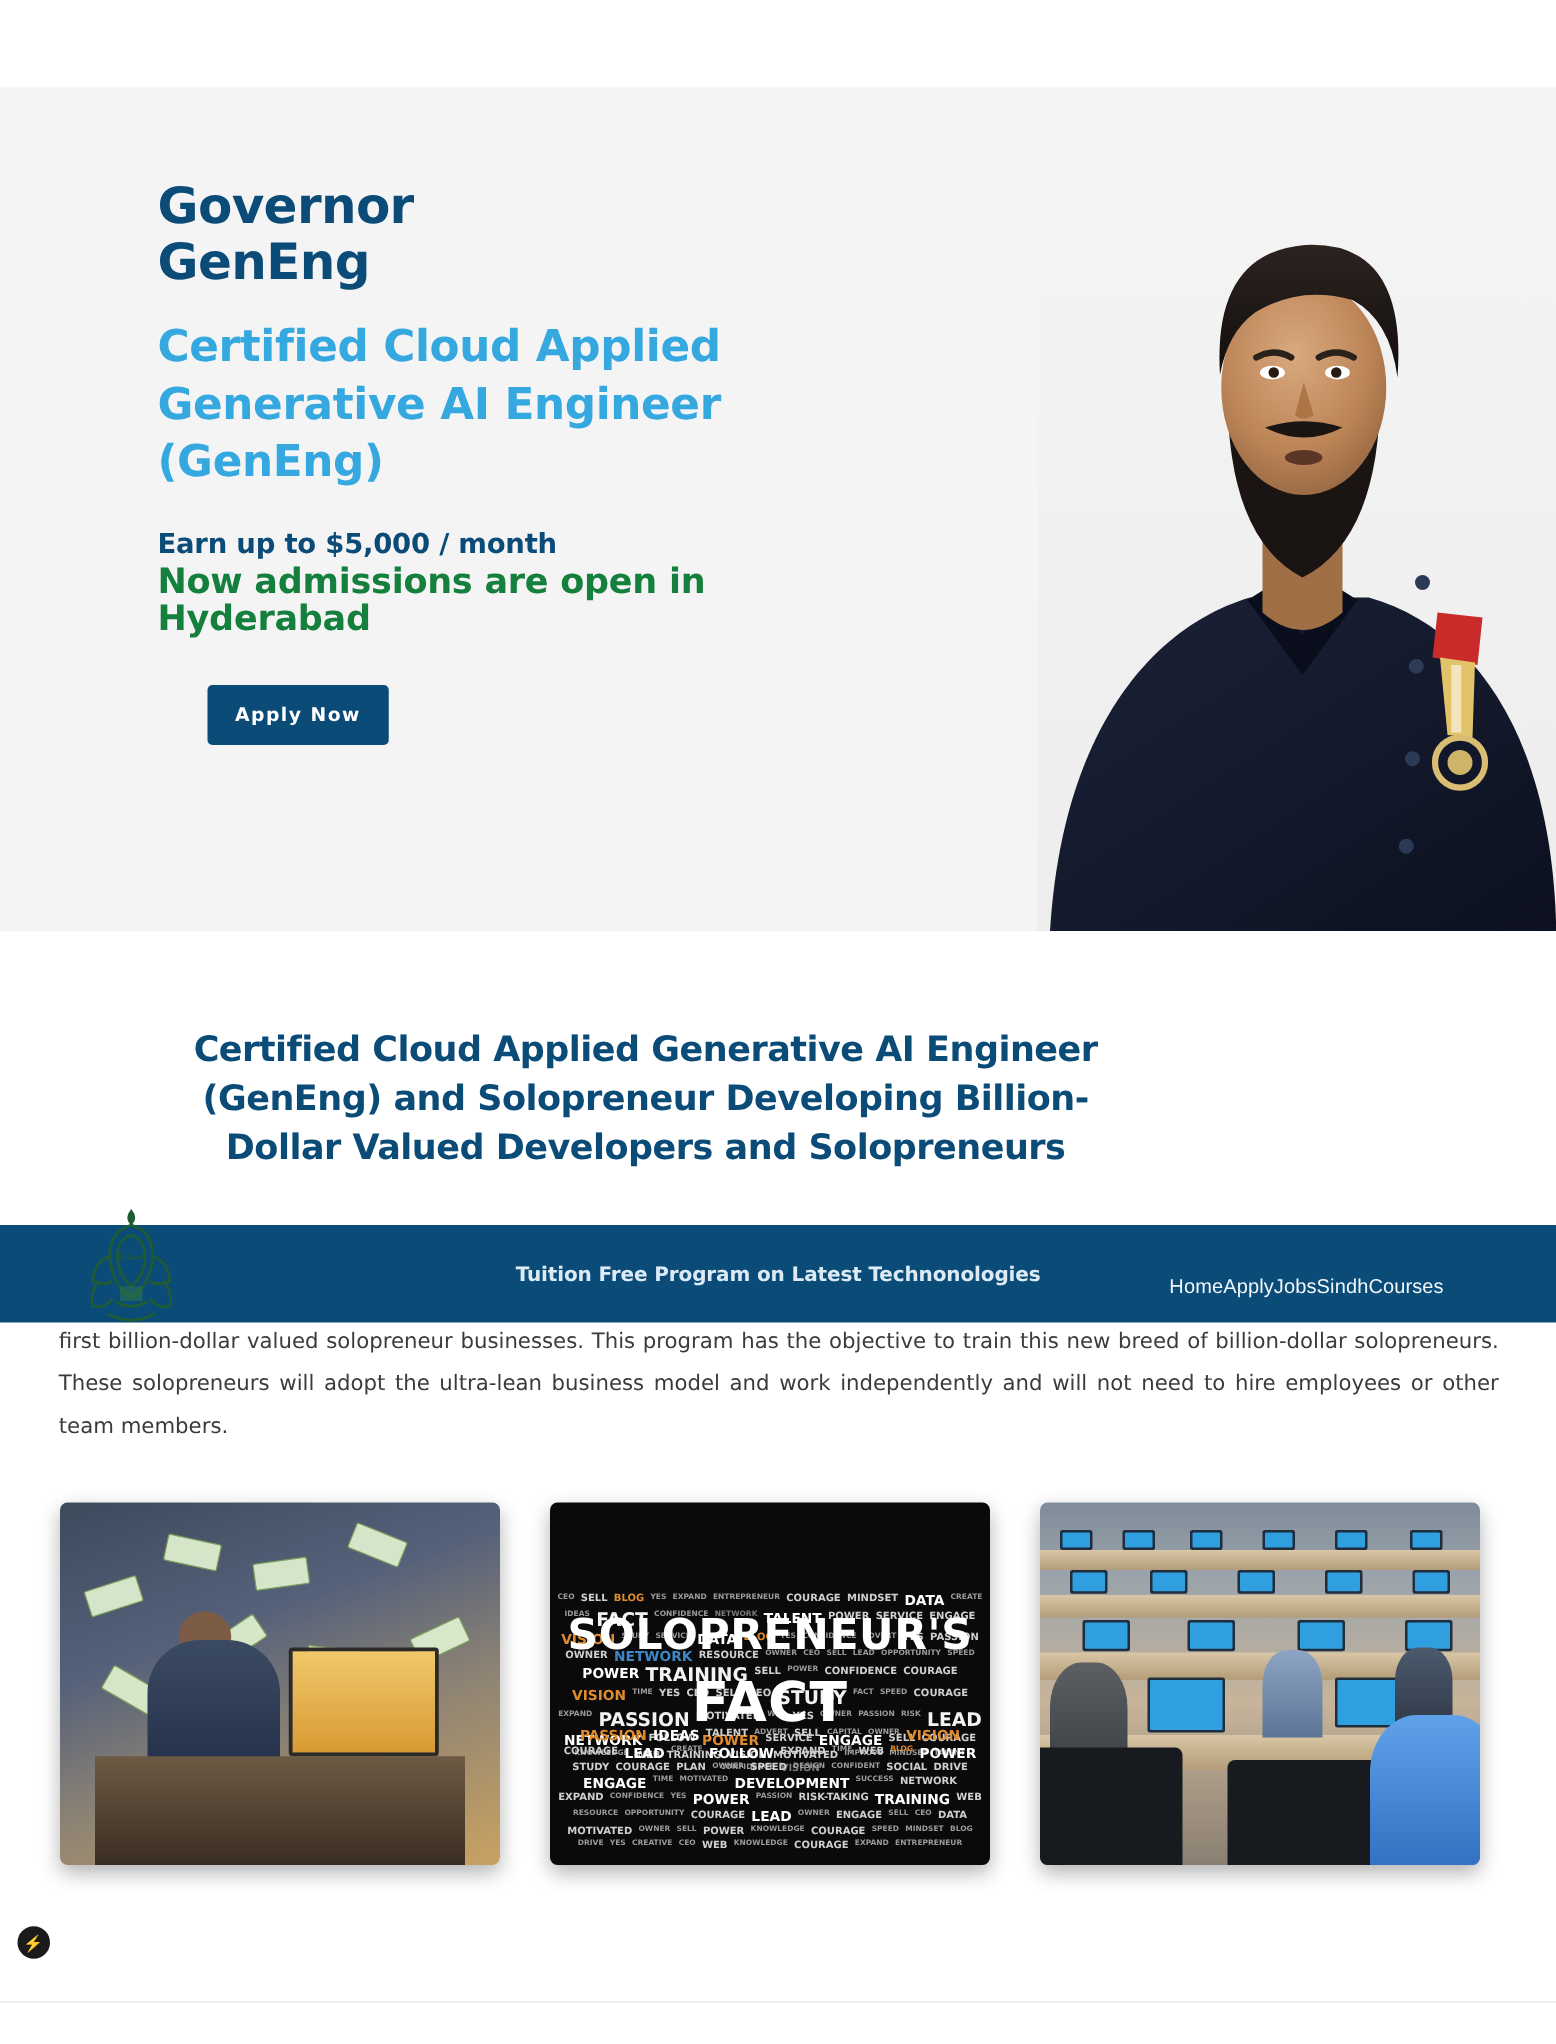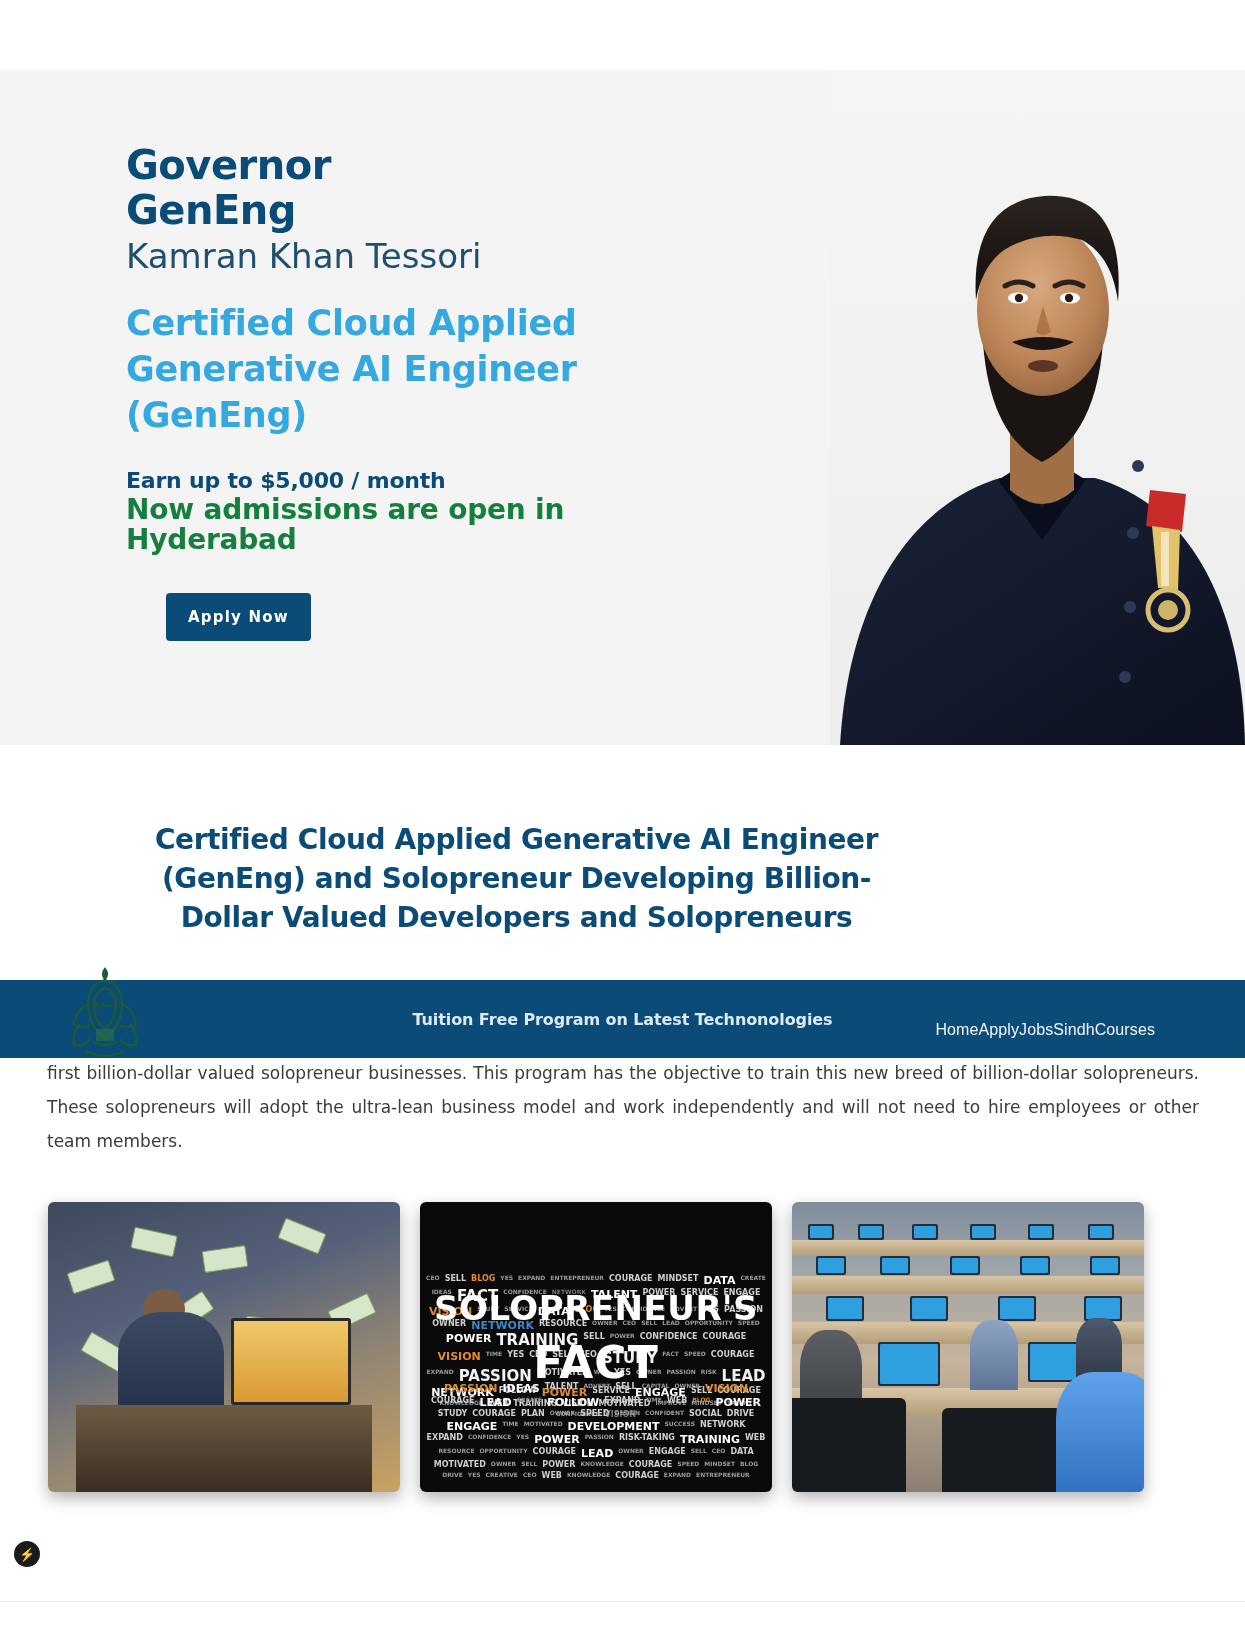--- a/index.html
+++ b/index.html
@@ -190,21 +190,21 @@
     text-decoration: none;
     letter-spacing: 0.1px;
   }
 
   
   .cards {
     position: absolute;
     left: 48px; top: 1202px;
     width: 1150px;
     display: flex;
-    gap: 20px;
+    gap: 40px;
   }
   .card {
     width: 352px; height: 290px;
     border-radius: 6px;
     overflow: hidden;
     box-shadow: 0 6px 16px rgba(0,0,0,0.30);
     position: relative;
   }
 
   
@@ -282,21 +282,20 @@
   }
 </style>
 </head>
 <body>
 
 <section class="hero">
 
   <div class="hero-copy">
     <div class="gov-line">Governor</div>
     <div class="gov-line">GenEng</div>
-    <div class="gov-sub">Kamran Khan Tessori</div>
 
     <div class="cert-title">Certified Cloud Applied Generative AI Engineer (GenEng)</div>
 
     <div class="earn">Earn up to $5,000 / month</div>
 
     <div class="admissions">Now admissions are open in Hyderabad</div>
 
     <div class="cta-row">
       <button class="apply-btn">Apply Now</button>
     </div>

